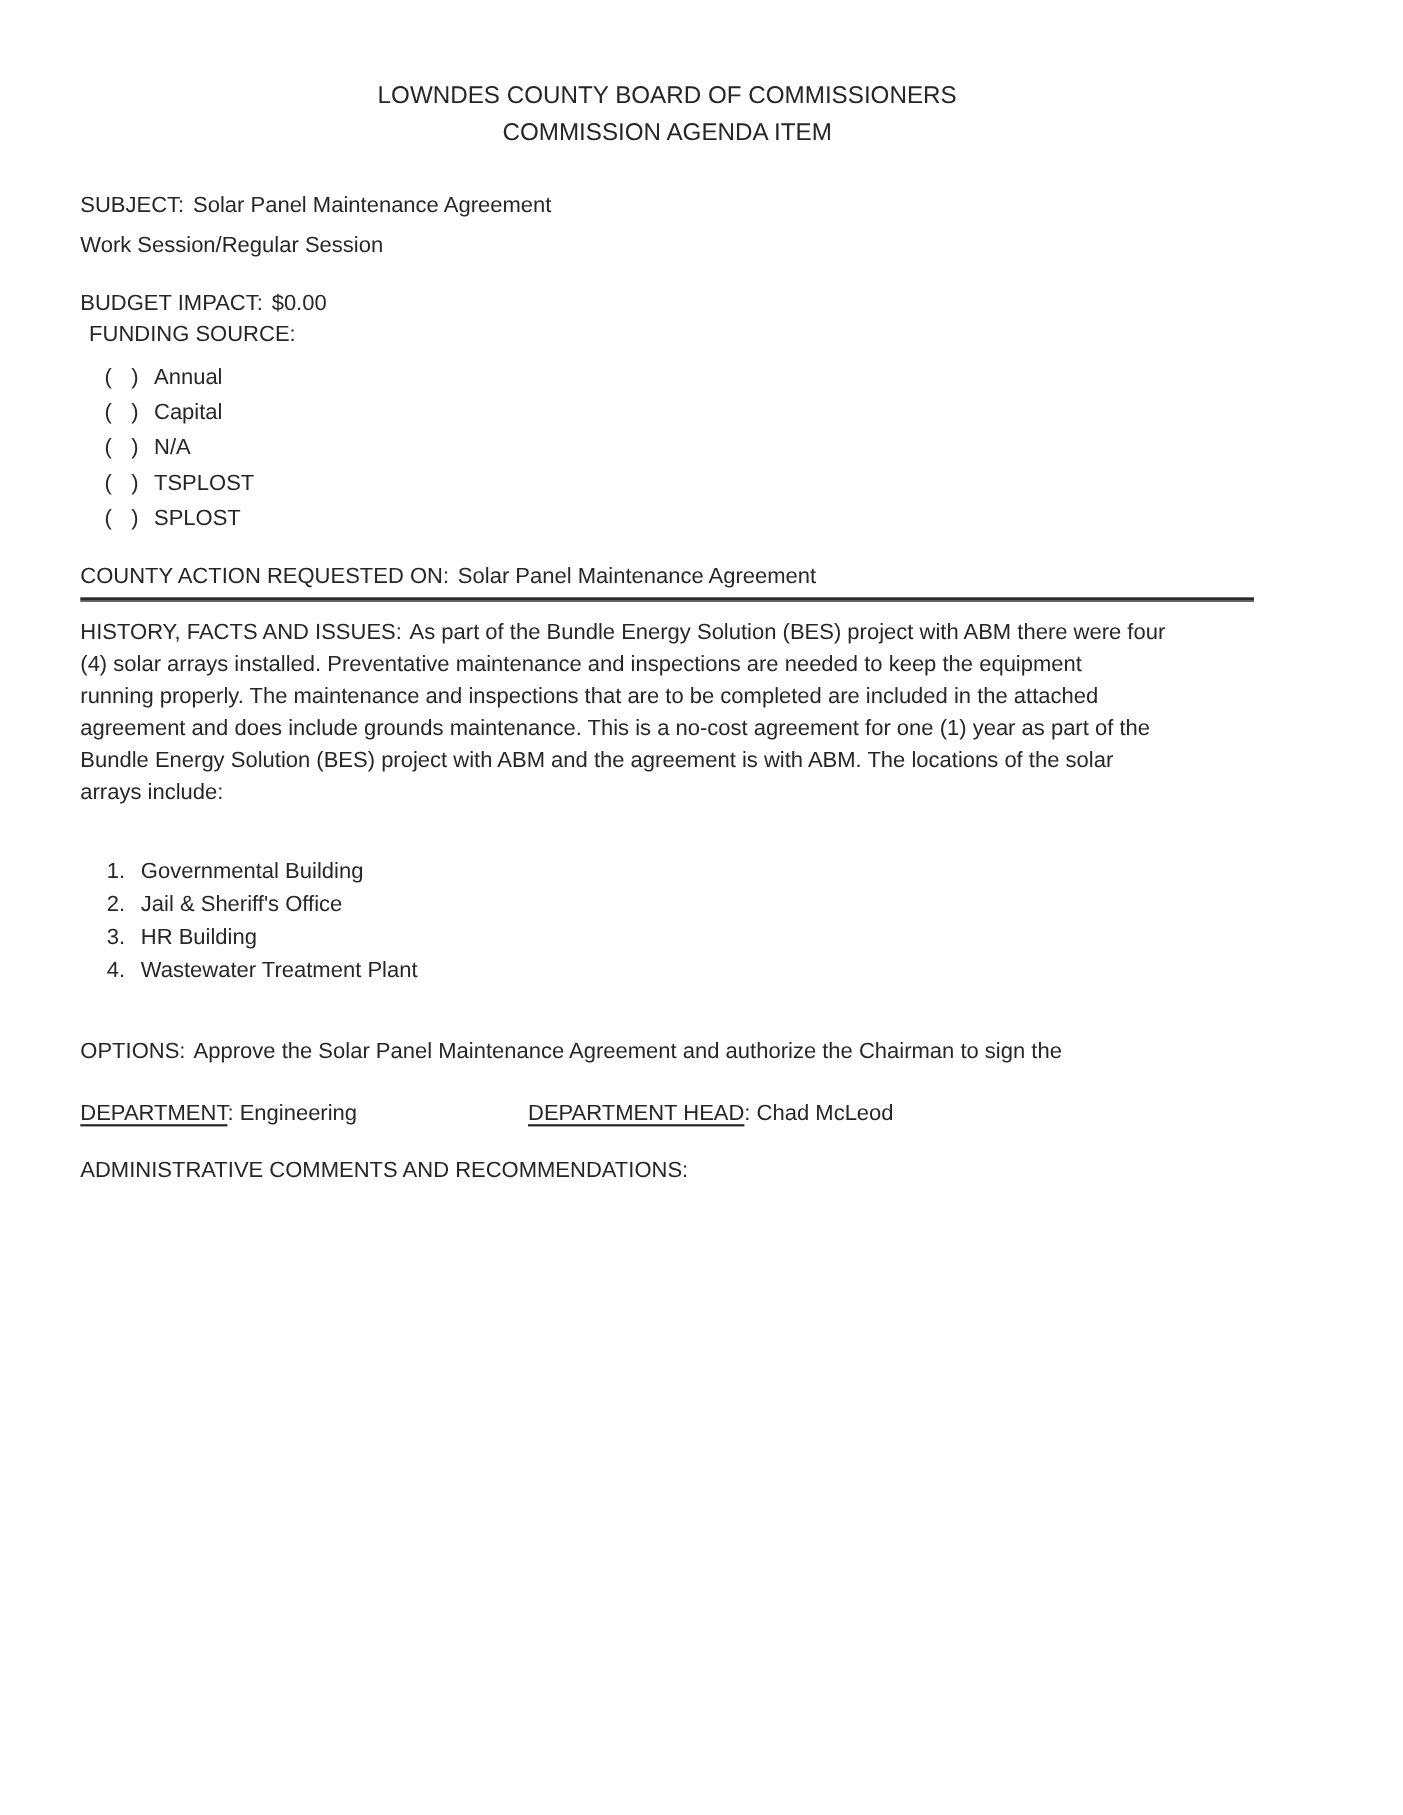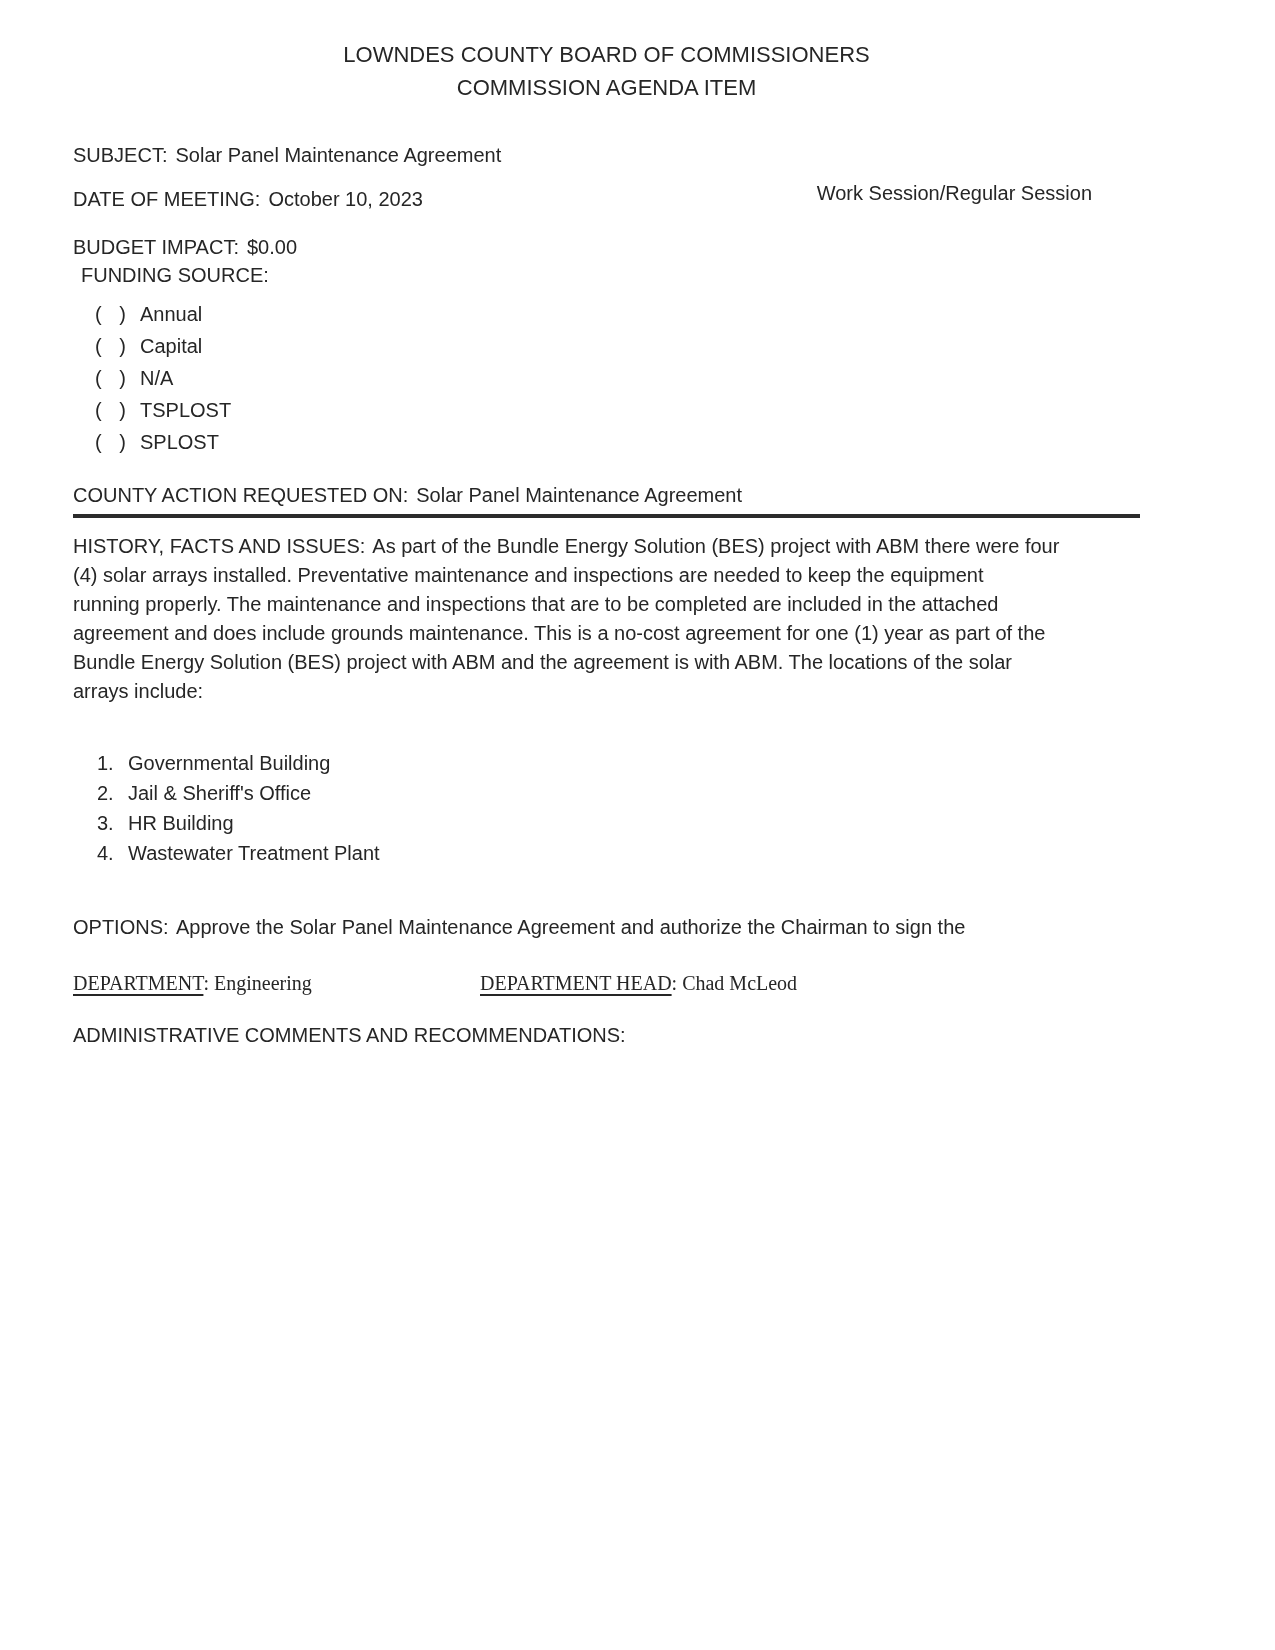--- a/index.html
+++ b/index.html
@@ -2,21 +2,21 @@
 <html><head>
 <meta charset="utf-8">
 <style>
   * { margin:0; padding:0; box-sizing:border-box; }
   html, body { background:#e8e8e8; }
   .page {
     width:1275px; height:1650px; margin:0 auto; background:#ffffff;
     color:#262626;
     font-family:"Liberation Sans","DejaVu Sans",sans-serif;
     font-size:20px; position:relative;
-    padding:38px 135px 0 73px;
+    padding:70px 135px 0 73px;
     overflow:hidden;
   }
   .title-block { text-align:center; font-size:22px; line-height:33px; margin-bottom:38px; }
   .field-line { line-height:26px; }
   .lbl { margin-right:8px; }
   .subject-line { margin-bottom:18px; }
   .date-row { display:flex; justify-content:space-between; align-items:baseline; margin-bottom:22px; }
   .session-type { position:relative; top:-6px; padding-right:48px; }
   .funding-label { margin-left:8px; margin-top:2px; }
   .cb-list { margin-top:10px; }
@@ -27,43 +27,40 @@
   .history { margin-top:14px; }
   .hist-line { line-height:29px; white-space:nowrap; }
   .hist-label { margin-right:7px; }
   .locations { margin-top:42px; }
   .loc-row { line-height:30px; margin-left:24px; }
   .loc-num { display:inline-block; width:31px; }
   .options-row { margin-top:44px; display:flex; }
   .options-label { flex:0 0 103px; line-height:30px; }
   .options-text .opt-line { line-height:30px; white-space:nowrap; }
   .recommended { margin-top:28px; line-height:26px; }
-  .dept-row { margin-top:28px; display:flex; line-height:26px;font-family:Liberation Serif, serif; }
+  .dept-row { margin-top:28px; display:flex; line-height:26px; }
   .dept-col1 { width:407px; }
   .u { text-decoration:underline; text-decoration-thickness:1.5px; text-underline-offset:4px; }
   .admin { margin-top:26px; line-height:26px; }
 </style>
 </head>
 <body>
 
 <div class="page">
 
   <div class="title-block">
     <div>LOWNDES COUNTY BOARD OF COMMISSIONERS</div>
     <div>COMMISSION AGENDA ITEM</div>
   </div>
 
   <div class="field-line subject-line">
     <span class="lbl">SUBJECT:</span><span>Solar Panel Maintenance Agreement</span>
   </div>
 
   <div class="date-row">
-    <div class="field-line">
-      <span class="lbl">DATE OF MEETING:</span><span>October 10, 2023</span>
-    </div>
     <div class="session-type">Work Session/Regular Session</div>
   </div>
 
   <div class="field-line">
     <span class="lbl">BUDGET IMPACT:</span><span>$0.00</span>
   </div>
 
   <div class="field-line funding-label">FUNDING SOURCE:</div>
 
   <div class="cb-list">

